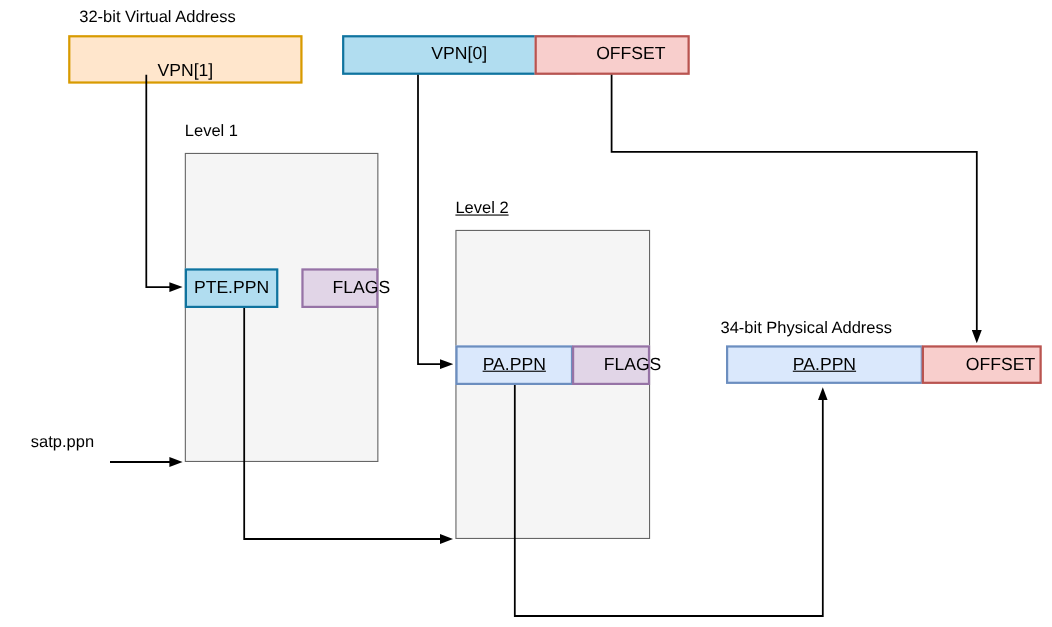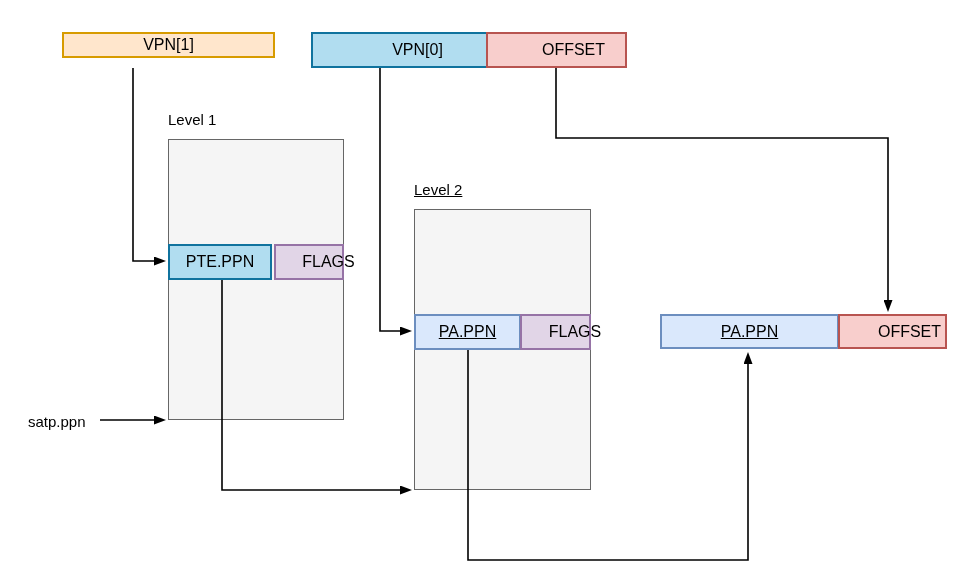--- a/index.html
+++ b/index.html
@@ -55,57 +55,59 @@
     stroke-width: 1.6;
     fill: none;
   }
   .arrowhead-shape { fill: var(--connector); }
 </style>
 </head>
 <body>
 
 <div id="canvas">
 
+  <div class="title" style="left:72px; top:7px;">32-bit Virtual Address</div>
 
-  <div class="box field-vpn1" style="left:62px; top:32px; width:213px; height:26px;">
+  <div class="box field-vpn1" style="left:62px; top:32px; width:213px; height:44px;align-items:flex-end;">
     <span>VPN[1]</span>
   </div>
   <div class="box field-vpn0" style="left:274px; top:32px; width:213px; height:36px;margin-left:37px;">
     <span>VPN[0]</span>
   </div>
   <div class="box field-offset" style="left:486px; top:32px; width:141px; height:36px;">
     <span>OFFSET</span>
   </div>
 
   <div class="title title-center" style="left:168px; top:111px; width:176px;">Level 1</div>
   <div class="pagetable" style="left:168px; top:139px; width:176px; height:281px;"></div>
-  <div class="box field-pteppn" style="left:168px; top:244px; width:104px; height:36px;">
+  <div class="box field-pteppn" style="left:168px; top:244px; width:85px; height:36px;">
     <span>PTE.PPN</span>
   </div>
   <div class="box field-flags" style="left:274px; top:244px; width:70px; height:36px;">
     <span>FLAGS</span>
   </div>
 
   <div class="title title-center" style="left:414px; top:181px; width:177px;text-decoration:underline;">Level 2</div>
   <div class="pagetable" style="left:414px; top:209px; width:177px; height:281px;"></div>
   <div class="box field-pappn" style="left:414px; top:314px; width:107px; height:36px;">
     <span>PA.PPN</span>
   </div>
   <div class="box field-flags" style="left:520px; top:314px; width:71px; height:36px;">
     <span>FLAGS</span>
   </div>
 
+  <div class="title title-center" style="left:655px; top:290px; width:220px;">34-bit Physical Address</div>
   <div class="box field-pappn" style="left:660px; top:314px; width:179px; height:35px;">
     <span>PA.PPN</span>
   </div>
   <div class="box field-offset" style="left:838px; top:314px; width:109px; height:35px;">
     <span>OFFSET</span>
   </div>
 
-  <div class="title" style="left:28px; top:413px;">satp.ppn</div>
+  <div class="title" style="left:28px; top:393px;">satp.ppn</div>
 
   <svg id="connectors" viewBox="0 0 956 570" xmlns="http://www.w3.org/2000/svg">
     <defs>
       <marker id="arrow" markerWidth="12" markerHeight="9" refX="1" refY="4.5" orient="auto" markerUnits="userSpaceOnUse">
         <path class="arrowhead-shape" d="M0,0 L12,4.5 L0,9 z"></path>
       </marker>
     </defs>
     <path class="connector" marker-end="url(#arrow)" d="M133,68 V261 H155"></path>
     <path class="connector" marker-end="url(#arrow)" d="M380,68 V331 H401"></path>
     <path class="connector" marker-end="url(#arrow)" d="M556,68 V138 H888 V301"></path>

